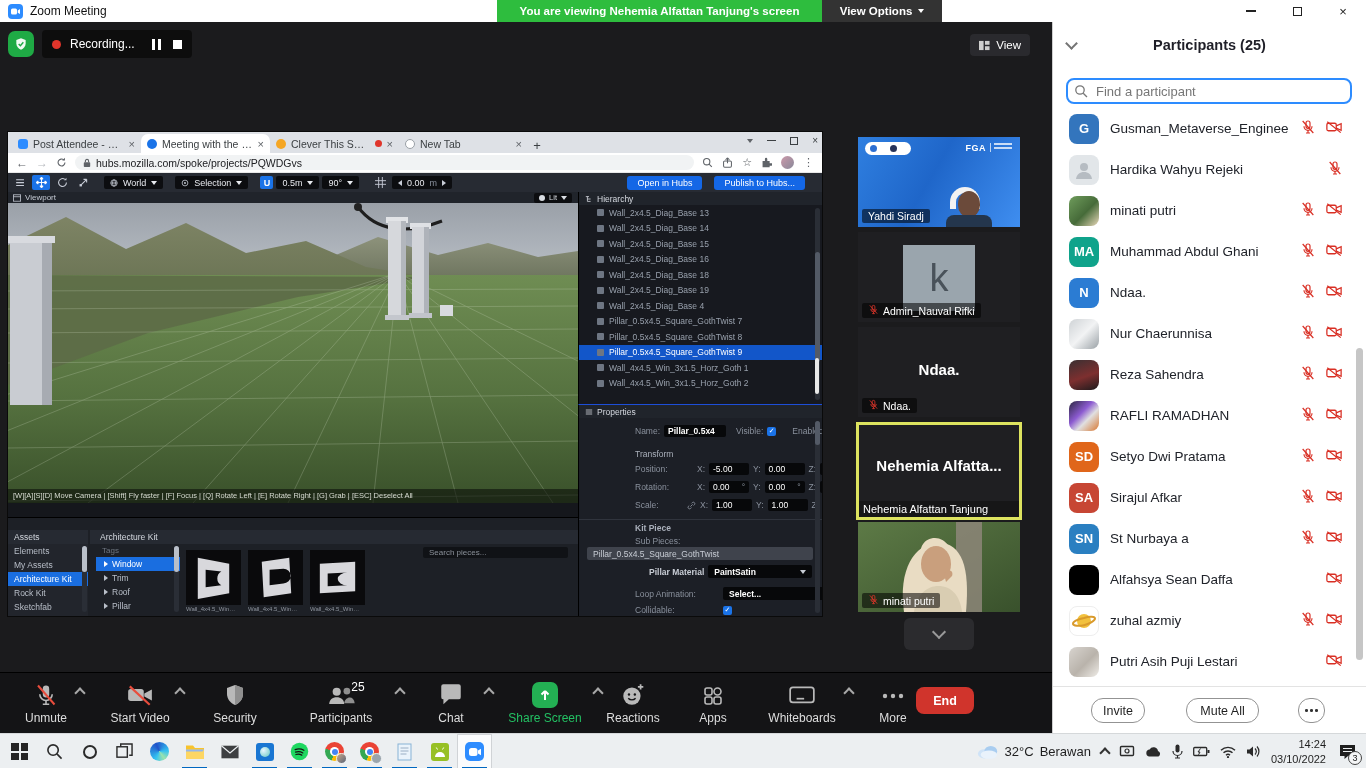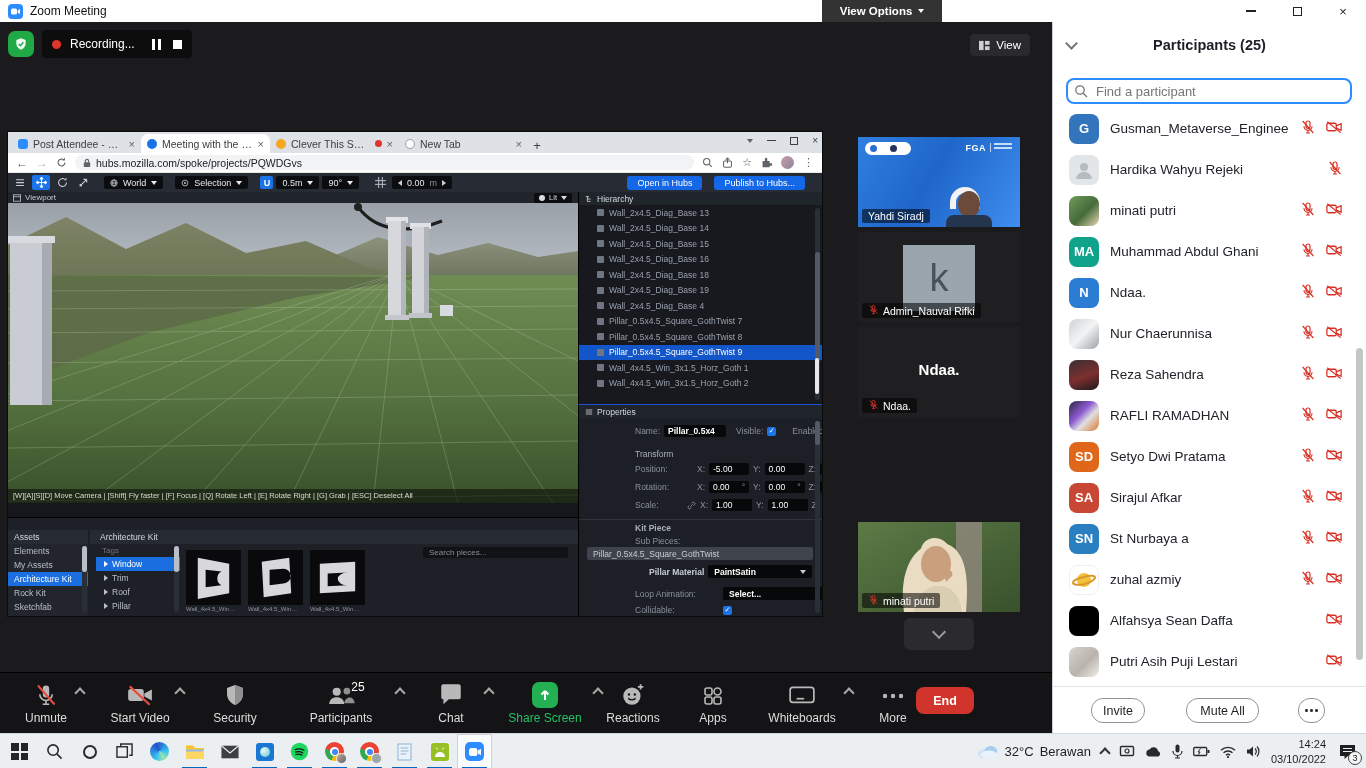--- a/index.html
+++ b/index.html
@@ -207,20 +207,21 @@
   <div class="titlebar">
     <div class="tb-left">
       <div class="zlogo">
         <svg width="9" height="7" viewBox="0 0 12 8">
             <rect x="0" y="0" width="8" height="8" rx="2" fill="#fff"></rect>
             <path d="M9 2.5L12 .7v6.6L9 5.5z" fill="#fff"></path>
           </svg>
       </div>
       <span class="tb-title">Zoom Meeting</span>
     </div>
+    <div class="banner">You are viewing Nehemia Alfattan Tanjung's screen</div>
     <div class="viewopts">
       <span>View Options</span>
         <span class="crt" style="color:#fff"></span>
     </div>
     <div class="winctl">
       <div class="wbtn">
           <span class="ic-min"></span>
         </div>
       <div class="wbtn">
           <span class="ic-max"></span>
@@ -743,20 +744,24 @@
           <span class="mic-sm"><svg width="11" height="11" viewBox="0 0 24 24">
               <path d="M12 3a3 3 0 0 1 3 3v5a3 3 0 0 1-6 0V6a3 3 0 0 1 3-3z" fill="none" stroke="#e0352b" stroke-width="1.8"></path>
               <path d="M6 11a6 6 0 0 0 12 0" fill="none" stroke="#e0352b" stroke-width="1.8"></path>
               <path d="M12 17v4M9 21h6" stroke="#e0352b" stroke-width="1.8"></path>
               <line x1="4" y1="3" x2="20" y2="21" stroke="#e0352b" stroke-width="1.8"></line>
             </svg></span>
           <span>Ndaa.</span>
         </div>
     </div>
 
+    <div class="tile tile-active" style="left:856px;top:400px;width:166px;height:98px;">
+      <div class="tcenter" style="top:36%">Nehemia  Alfatta...</div>
+      <div class="nehlabel">Nehemia Alfattan Tanjung</div>
+    </div>
 
     <div class="tile" style="left:858px;top:500px;">
       <svg width="162" height="90" viewBox="0 0 162 90" style="position:absolute;inset:0">
         <defs>
             <linearGradient id="gLeaf" x1="0" y1="0" x2="1" y2="1">
               <stop offset="0" stop-color="#5d7a46"></stop>
               <stop offset="1" stop-color="#39512c"></stop>
             </linearGradient>
           </defs>
         <rect width="162" height="90" fill="url(#gLeaf)"></rect>
@@ -973,45 +978,45 @@
                 <line x1="4" y1="3" x2="20" y2="21" stroke="#d93025" stroke-width="1.8"></line>
               </svg></span>
             <span><svg width="18" height="18" viewBox="0 0 24 24">
                 <rect x="2.5" y="7" width="12.5" height="10" rx="2" stroke="#d93025" fill="none" stroke-width="1.7"></rect>
                 <path d="M15 10.5l6.5-3v9l-6.5-3" stroke="#d93025" fill="none" stroke-width="1.7"></path>
                 <line x1="3" y1="5" x2="21" y2="19.5" stroke="#d93025" stroke-width="1.7"></line>
               </svg></span>
           </div>
         </div>
         <div class="prow2">
+          <div class="pav" style="background:#000"></div>
+          <div class="pname">Alfahsya Sean Daffa</div>
+          <div class="picons">
+            <span><svg width="18" height="18" viewBox="0 0 24 24">
+                <rect x="2.5" y="7" width="12.5" height="10" rx="2" stroke="#d93025" fill="none" stroke-width="1.7"></rect>
+                <path d="M15 10.5l6.5-3v9l-6.5-3" stroke="#d93025" fill="none" stroke-width="1.7"></path>
+                <line x1="3" y1="5" x2="21" y2="19.5" stroke="#d93025" stroke-width="1.7"></line>
+              </svg></span>
+          </div>
+        </div>
+        <div class="prow2">
           <div class="pav pav-saturn">
             <svg width="24" height="24" viewBox="0 0 24 24">
               <circle cx="12" cy="12" r="7" fill="#f2c13d"></circle>
               <path d="M12 9c6-2 11-1.5 11 .6 0 2.4-6.5 5.6-11 6.6-4.5 1-11 1-11-1.4C1 12.7 6 10 12 9z" fill="none" stroke="#d99a2b" stroke-width="2"></path>
             </svg>
           </div>
           <div class="pname">zuhal azmiy</div>
           <div class="picons">
             <span><svg width="16" height="16" viewBox="0 0 24 24">
                 <path d="M12 3a3 3 0 0 1 3 3v5a3 3 0 0 1-6 0V6a3 3 0 0 1 3-3z" fill="none" stroke="#d93025" stroke-width="1.8"></path>
                 <path d="M6 11a6 6 0 0 0 12 0" fill="none" stroke="#d93025" stroke-width="1.8"></path>
                 <path d="M12 17v4M9 21h6" stroke="#d93025" stroke-width="1.8"></path>
                 <line x1="4" y1="3" x2="20" y2="21" stroke="#d93025" stroke-width="1.8"></line>
               </svg></span>
-            <span><svg width="18" height="18" viewBox="0 0 24 24">
-                <rect x="2.5" y="7" width="12.5" height="10" rx="2" stroke="#d93025" fill="none" stroke-width="1.7"></rect>
-                <path d="M15 10.5l6.5-3v9l-6.5-3" stroke="#d93025" fill="none" stroke-width="1.7"></path>
-                <line x1="3" y1="5" x2="21" y2="19.5" stroke="#d93025" stroke-width="1.7"></line>
-              </svg></span>
-          </div>
-        </div>
-        <div class="prow2">
-          <div class="pav" style="background:#000"></div>
-          <div class="pname">Alfahsya Sean Daffa</div>
-          <div class="picons">
             <span><svg width="18" height="18" viewBox="0 0 24 24">
                 <rect x="2.5" y="7" width="12.5" height="10" rx="2" stroke="#d93025" fill="none" stroke-width="1.7"></rect>
                 <path d="M15 10.5l6.5-3v9l-6.5-3" stroke="#d93025" fill="none" stroke-width="1.7"></path>
                 <line x1="3" y1="5" x2="21" y2="19.5" stroke="#d93025" stroke-width="1.7"></line>
               </svg></span>
           </div>
         </div>
         <div class="prow2">
           <div class="pav ph-putri"></div>
           <div class="pname">Putri Asih Puji Lestari</div>

